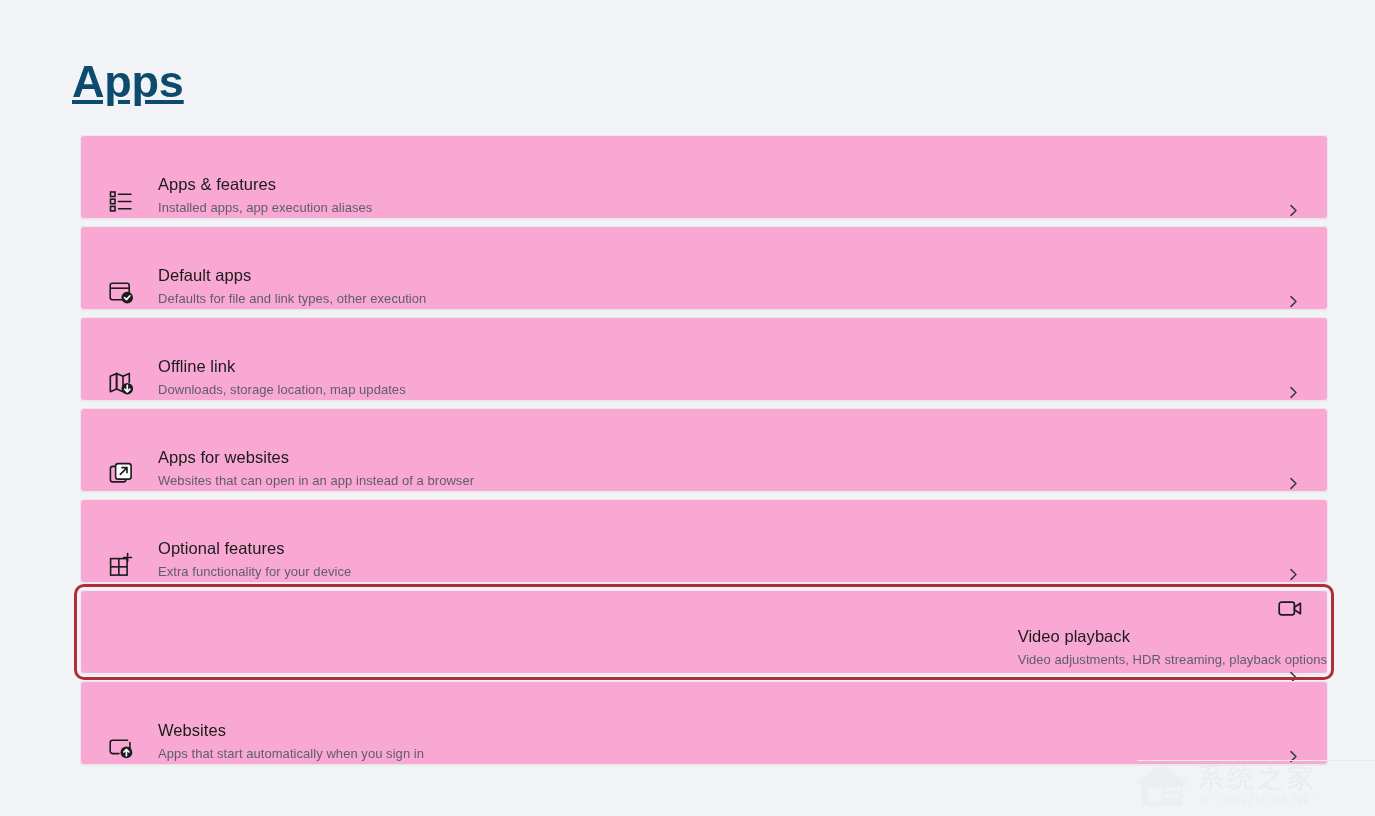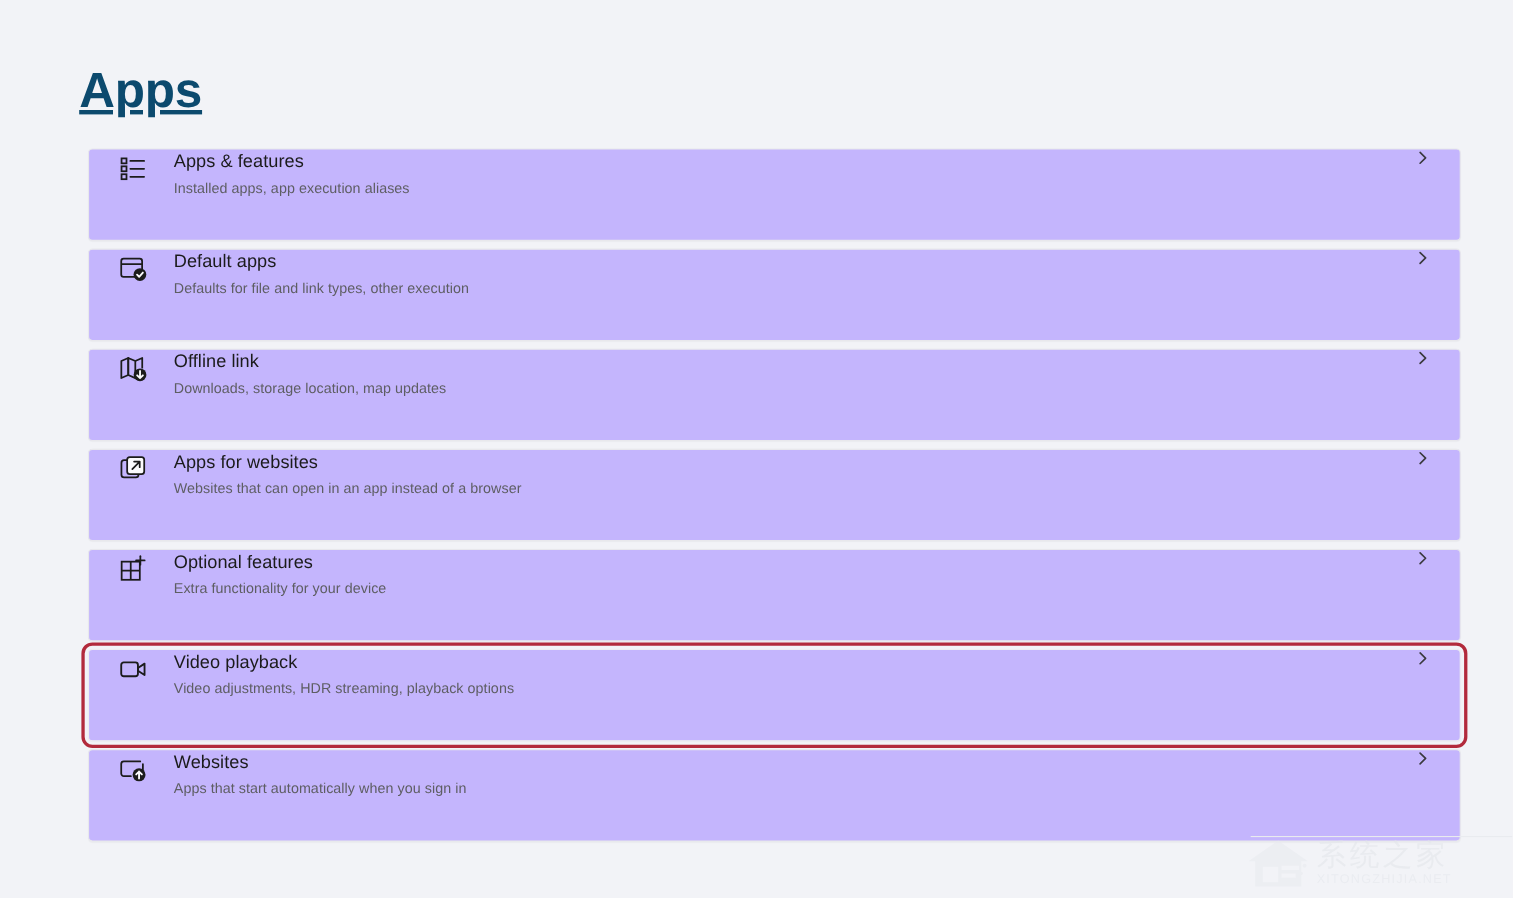--- a/index.html
+++ b/index.html
@@ -32,27 +32,27 @@
     text-decoration: underline;
   }
   .settings-list {
     position: absolute;
     left: 80px;
     top: 135px;
     width: 1248px;
   }
   .card {
     position: relative;
-    background: #c4b5fd;
+    background: #f9a8d4;
     border: 1px solid #e8e8ec;
     border-radius: 4px;
     height: 84px;
     margin-bottom: 7px;
     display: flex;
-    align-items: flex-start;
+    align-items: flex-end;
     box-sizing: border-box;
     box-shadow: 0 0.5px 1px rgba(0,0,0,0.035);
   }
   .card-icon {
     width: 34px;
     height: 34px;
     margin-left: 23px;
     margin-right: 20px;
     flex: 0 0 auto;
     display: flex;
@@ -89,20 +89,21 @@
     margin-right: 26px;
     color: #3a3a3e;
     display: flex;
     align-items: center;
   }
   
   .card.highlight {
     outline: 3px solid #b22a3c;
     outline-offset: 3px;
     border-color: #eeeef1;
+    flex-direction: column;
   }
   .watermark {
     position: absolute;
     right: 4px;
     bottom: 2px;
     width: 240px;
     height: 58px;
     opacity: 0.55;
     pointer-events: none;
     display: flex;

